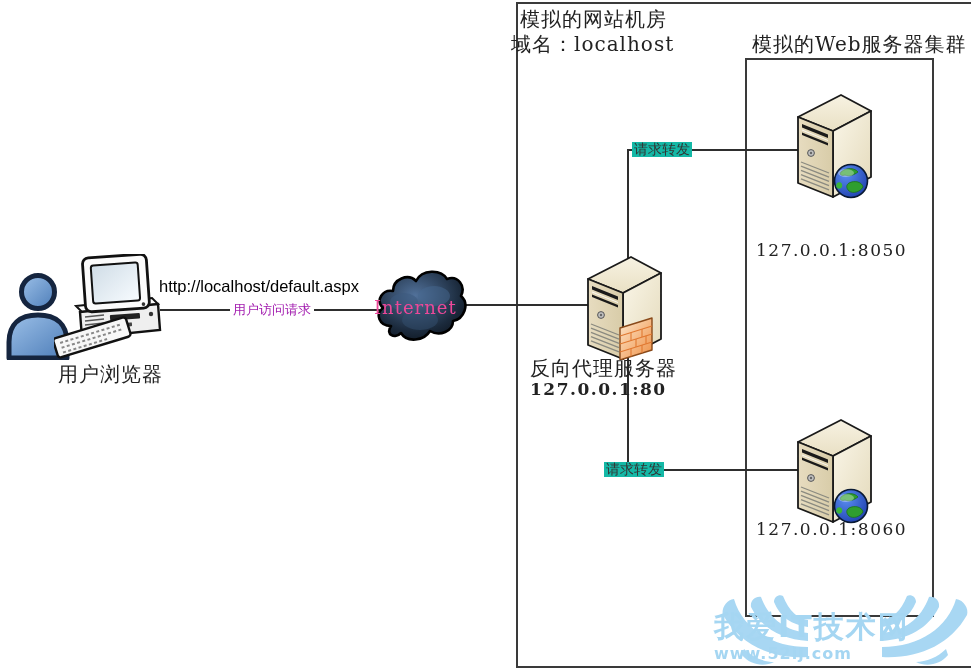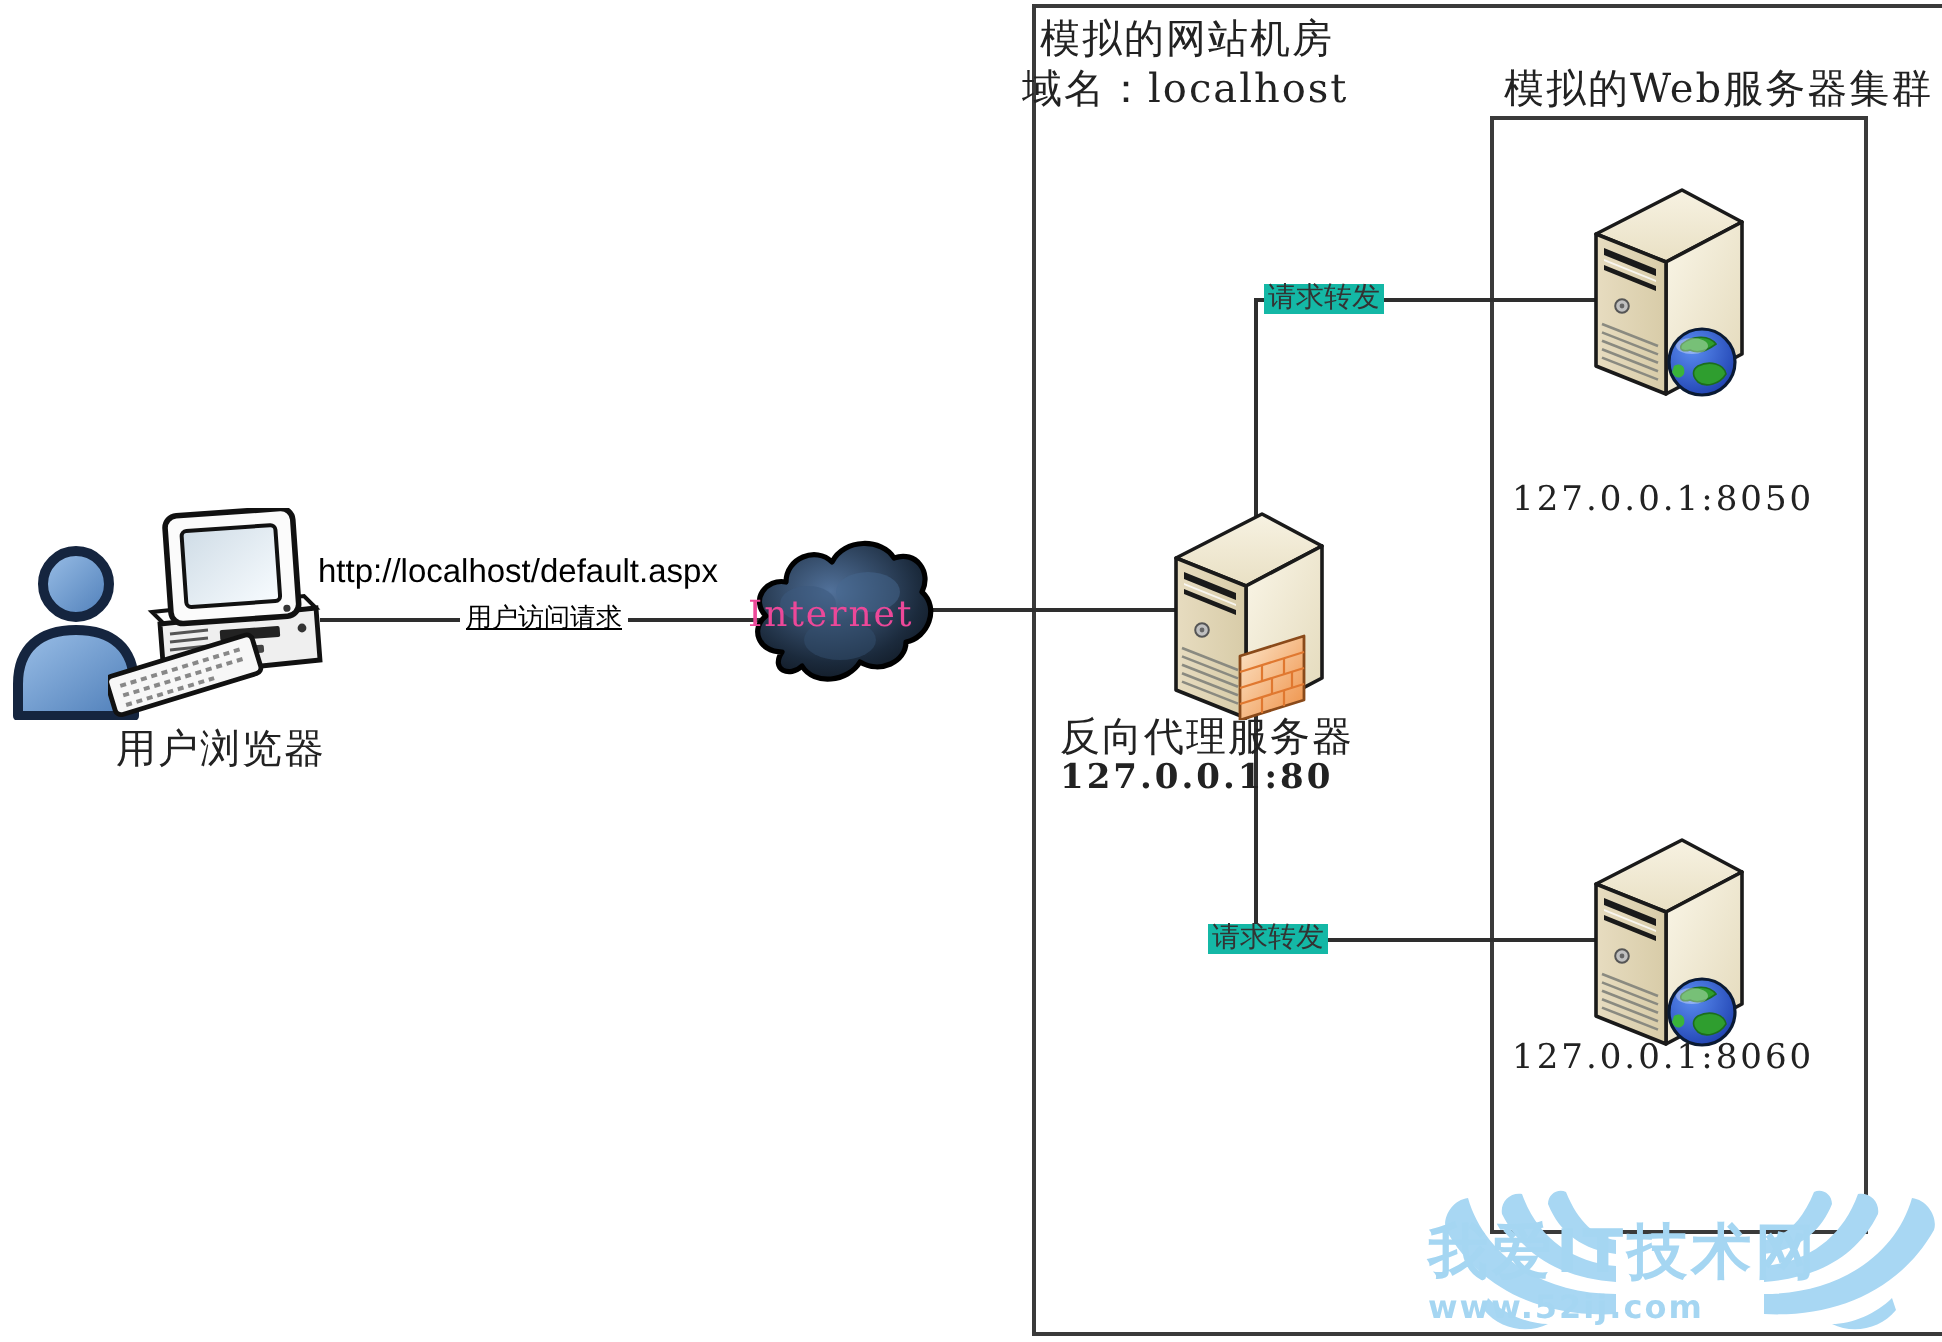--- a/index.html
+++ b/index.html
@@ -8,21 +8,21 @@
     overflow:hidden;font-family:"DejaVu Serif","Liberation Serif",serif;color:#1c1c1c;
   }
   .abs{position:absolute;}
   .box{position:absolute;border:2px solid #3a3a3a;background:transparent;}
   .hline{position:absolute;height:2px;background:#2e2e2e;}
   .vline{position:absolute;width:2px;background:#2e2e2e;}
   .lbl{position:absolute;white-space:nowrap;}
   .center{}
   .title-cn{font-size:20px;letter-spacing:1px;color:#222;}
   .addr{font-size:17px;letter-spacing:1.5px;color:#222;}
-  .edge-lbl{font-size:13px;background:#fff;padding:0 3px;color:#000000;line-height:15px;text-decoration:underline;}
+  .edge-lbl{font-size:13px;background:#fff;padding:0 3px;color:#a21caf;line-height:15px;}
   .edge-lbl-sm{font-size:14px;background:#14b8a6;padding:0 2px;color:#333;line-height:15px;}
   .url-text{font-family:"Liberation Sans","DejaVu Sans",sans-serif;font-size:16.5px;color:#000;}
   .internet-lbl{font-size:18px;color:#ec4899;letter-spacing:1px;}
   .wm{color:#a5d6f2;font-weight:bold;font-family:"DejaVu Sans","Liberation Sans",sans-serif;}
   .wm-title{font-size:30px;letter-spacing:2px;line-height:32px;}
   .wm-url{font-size:16px;letter-spacing:1px;line-height:18px;}
   svg{display:block;}
 </style>
 </head>
 <body>

